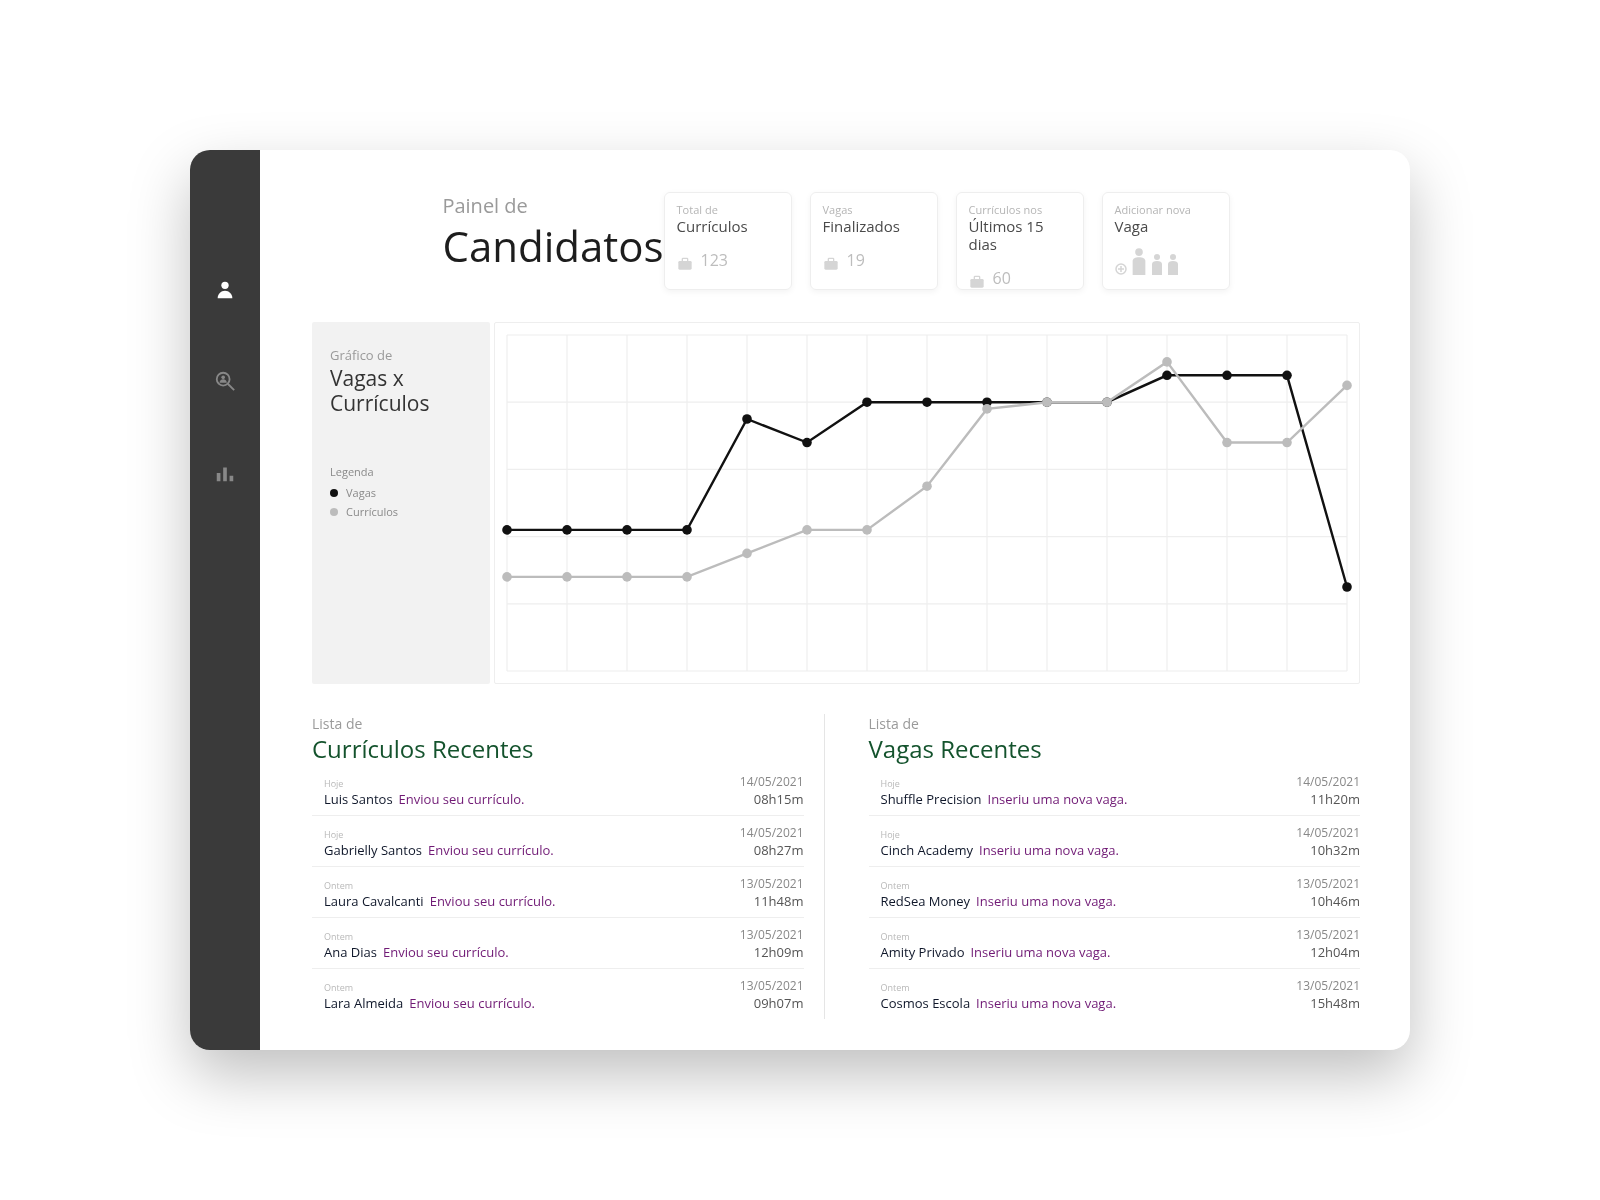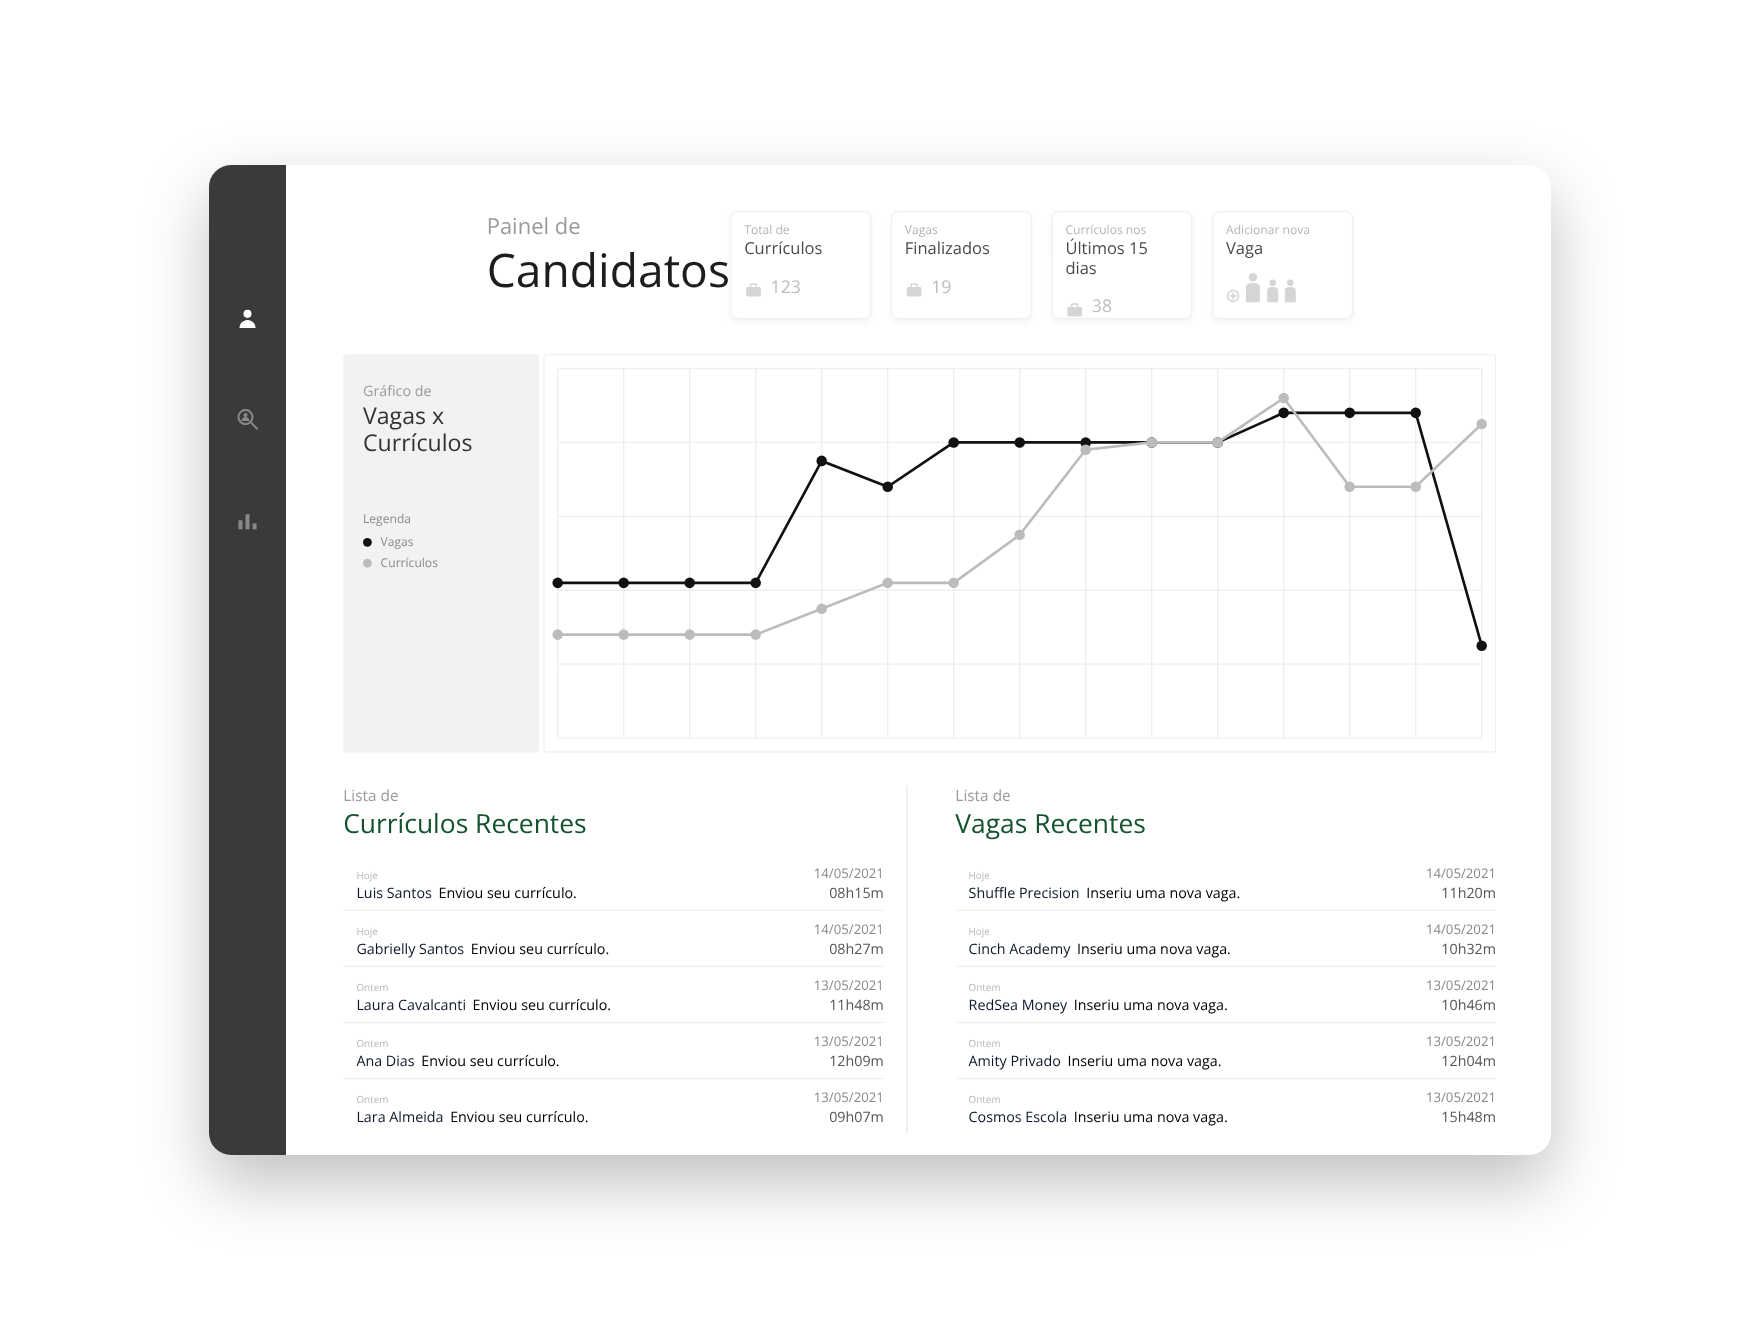--- a/index.html
+++ b/index.html
@@ -31,27 +31,27 @@
 .legend .li{display:flex;align-items:center;gap:8px;font-size:11px;color:#8a8a8a;margin-bottom:4px;}
 .legend .dot{width:8px;height:8px;border-radius:50%;}
 .chart-box{flex:1;border:1px solid #eee;border-radius:2px;position:relative;}
 .chart-box svg{width:100%;height:100%;display:block;}
 .lists{display:flex;margin-top:30px;gap:16px;}
 .list-col{flex:1;}
 .list-col:first-child{border-right:1px solid #e5e5e5;padding-right:20px;}
 .list-col:last-child{padding-left:28px;}
 .list-col .lh-super{font-size:14px;color:#9a9a9a;}
 .list-col .lh-title{font-size:24px;color:#14532d;margin-top:-1px;}
-.list-items{margin-top:12px;}
+.list-items{}
 .item{border-bottom:1px solid #eee;padding:8px 0 7px 12px;display:flex;justify-content:space-between;align-items:flex-end;}
 .item:last-child{border-bottom:none;}
 .item .left .when{font-size:9px;color:#b8b8b8;}
 .item .left .line{font-size:13px;color:#555;}
 .item .left .line .who{color:#0f172a;}
-.item .left .line .act{color:#000000;margin-left:6px;}
+.item .left .line .act{color:#701a75;margin-left:6px;}
 .item .right{text-align:right;}
 .item .right .date{font-size:12px;color:#888;}
 .item .right .time{font-size:13px;color:#555;}
 </style>
 </head>
 <body>
 
 <div class="frame">
   <div class="sidebar">
     <div class="icon active">
@@ -114,21 +114,21 @@
           </div>
         </div>
         <div class="card">
           <div class="c-super">Currículos nos</div>
           <div class="c-title">Últimos 15 dias</div>
           <div class="c-val">
             <span class="ci"><svg viewBox="0 0 24 20" fill="#d5d5d5">
                   <rect x="2" y="6" width="20" height="13" rx="2"></rect>
                   <rect x="8" y="2" width="8" height="5" rx="1" fill="none" stroke="#d5d5d5" stroke-width="2"></rect>
                 </svg></span>
-            <span class="num">38</span>
+            <span class="num">60</span>
           </div>
         </div>
         <div class="card">
           <div class="c-super">Adicionar nova</div>
           <div class="c-title">Vaga</div>
           <div class="people-ic">
             <svg width="12" height="12" viewBox="0 0 12 12">
                 <circle cx="6" cy="6" r="5" fill="none" stroke="#d5d5d5" stroke-width="1.5"></circle>
                 <line x1="6" y1="3" x2="6" y2="9" stroke="#d5d5d5" stroke-width="1.5"></line>
                 <line x1="3" y1="6" x2="9" y2="6" stroke="#d5d5d5" stroke-width="1.5"></line>

